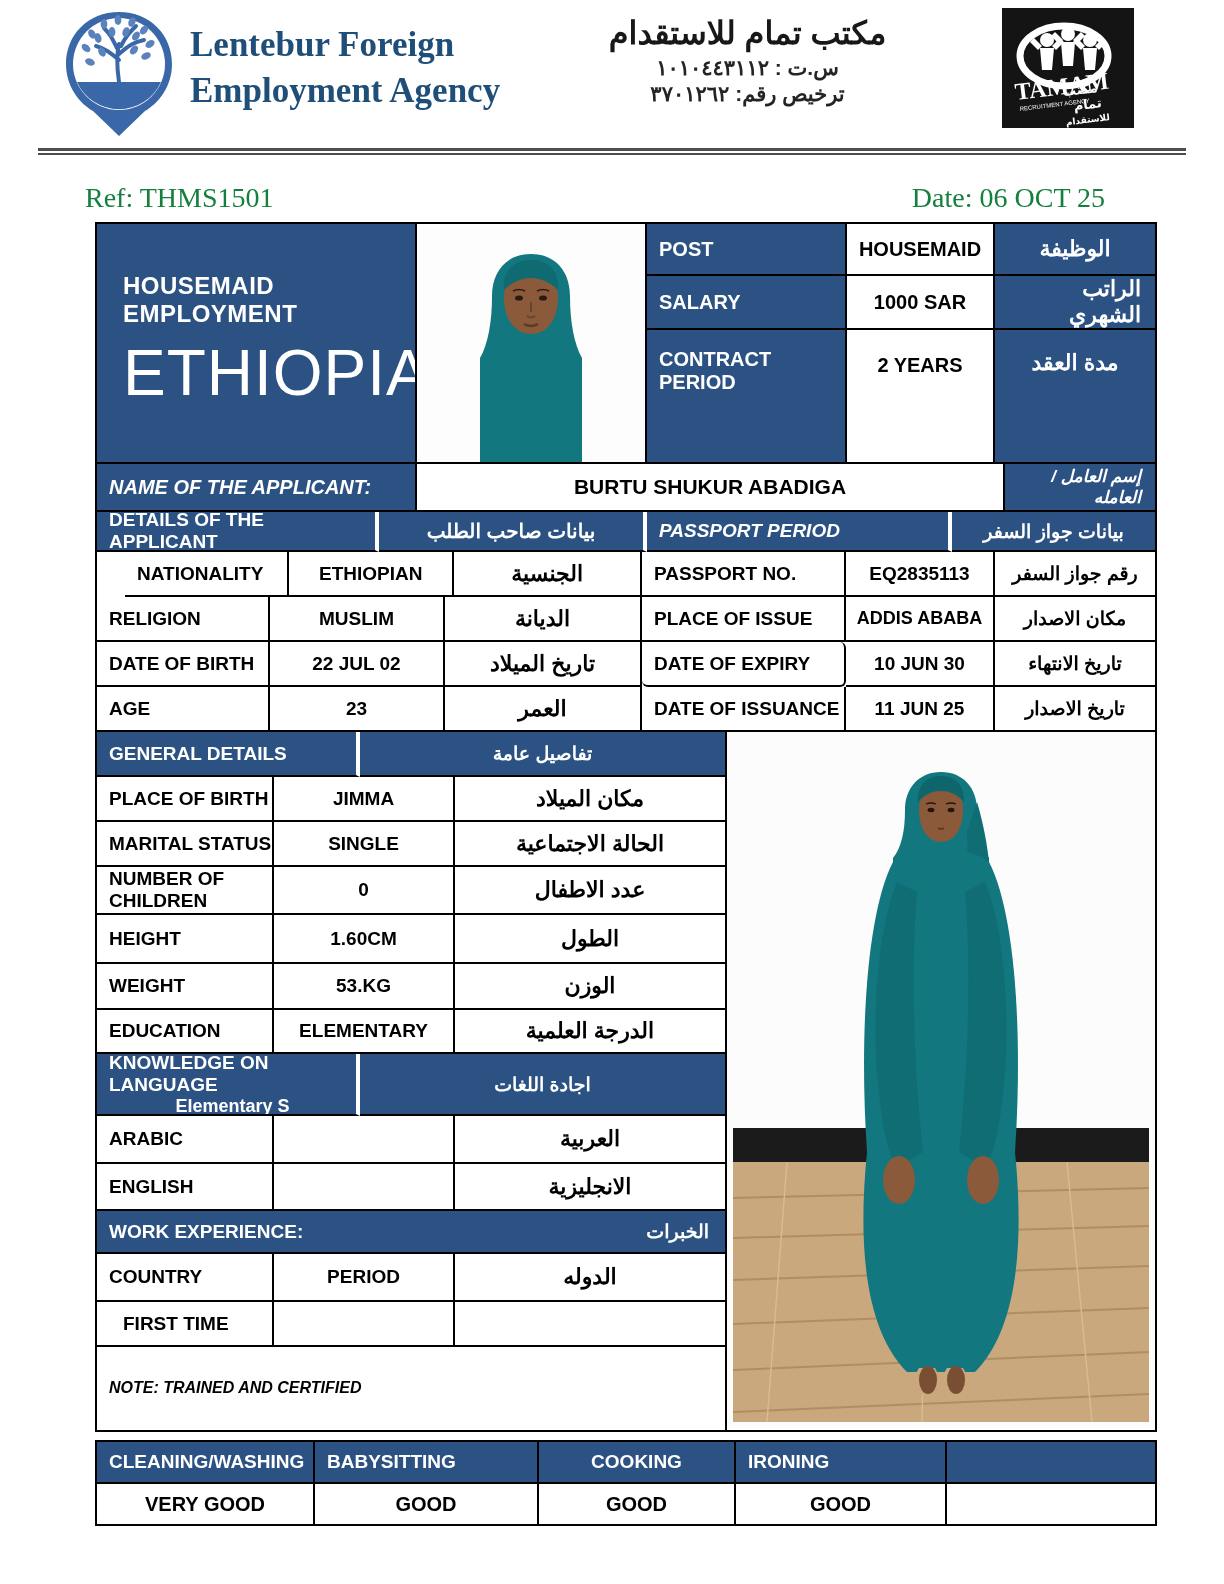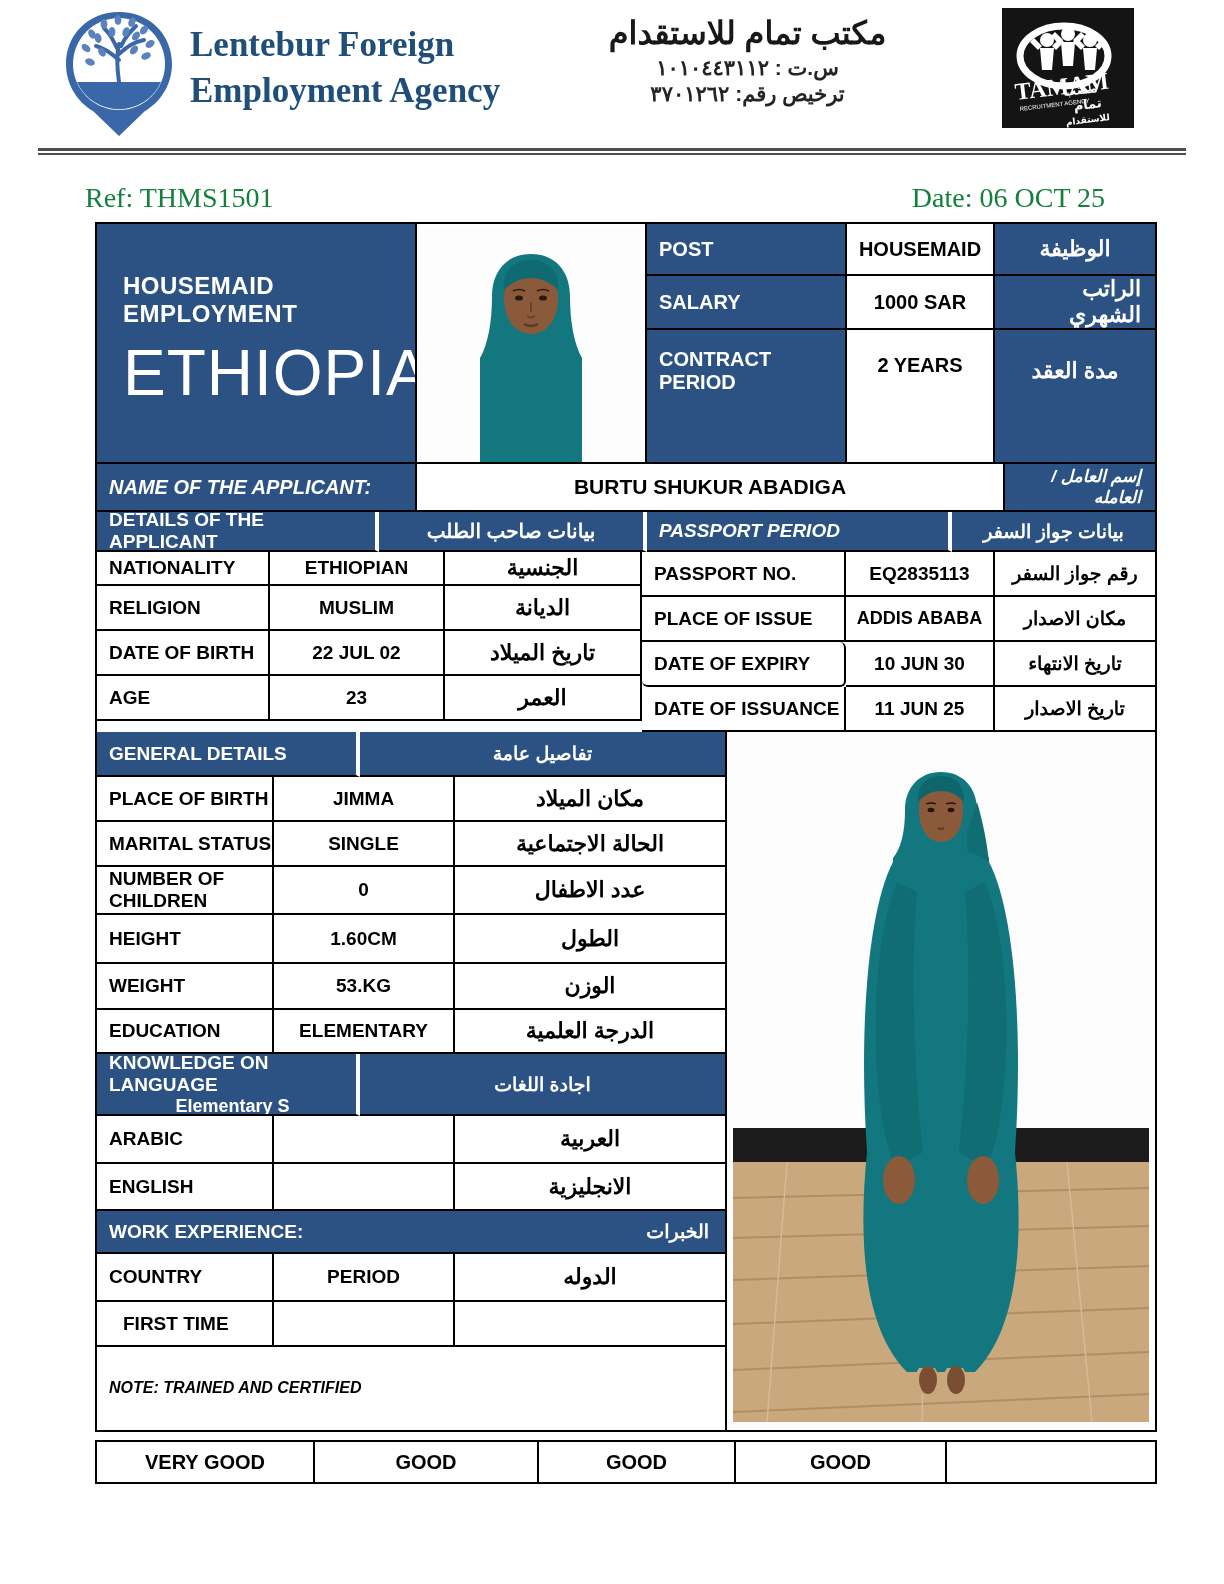--- a/index.html
+++ b/index.html
@@ -154,41 +154,41 @@
           <div class="cell blue ar" style="width:162px;">الوظيفة</div>
         </div>
         <div class="row" style="height:54px;">
           <div class="cell blue lab" style="width:200px;">SALARY</div>
           <div class="cell val" style="width:148px;">1000 SAR</div>
           <div class="cell blue ar" style="width:162px;">الراتب الشهري</div>
         </div>
         <div class="row" style="height:134px;">
           <div class="cell blue lab" style="width:200px; align-items:flex-start; padding-top:18px;">CONTRACT PERIOD</div>
           <div class="cell val" style="width:148px; align-items:flex-start; padding-top:24px;">2 YEARS</div>
-          <div class="cell blue ar" style="width:162px; align-items:flex-start; padding-top:28px;">مدة العقد</div>
+          <div class="cell blue ar" style="width:162px; align-items:flex-start; padding-top:20px;">مدة العقد</div>
         </div>
       </div>
     </div>
 
     <div class="row" style="height:48px;">
       <div class="cell blue lab ital" style="width:320px;">NAME OF THE APPLICANT:</div>
       <div class="cell val" style="width:588px; font-size:21px;">BURTU SHUKUR ABADIGA</div>
       <div class="cell blue ar ital" style="width:152px; font-size:17px;">إسم العامل / العامله</div>
     </div>
 
     <div class="row" style="height:40px;">
       <div class="cell blue lab wgap" style="width:282px; font-size:19px;">DETAILS OF THE APPLICANT</div>
       <div class="cell blue ar wgap" style="width:268px; font-size:20px;">بيانات صاحب الطلب</div>
       <div class="cell blue lab ital wgap" style="width:305px; font-size:19px;">PASSPORT PERIOD</div>
       <div class="cell blue ar" style="width:205px; font-size:19px;">بيانات جواز السفر</div>
     </div>
 
     <div class="row">
       <div style="width:545px;">
-        <div class="row" style="height:34px;">
+        <div class="row" style="height:45px;margin-left:28px;">
           <div class="cell lab" style="width:173px; font-size:19px;">NATIONALITY</div>
           <div class="cell val" style="width:175px; font-size:19px;">ETHIOPIAN</div>
           <div class="cell ar" style="width:197px; color:#000;">الجنسية</div>
         </div>
         <div class="row" style="height:45px;">
           <div class="cell lab" style="width:173px; font-size:19px;">RELIGION</div>
           <div class="cell val" style="width:175px; font-size:19px;">MUSLIM</div>
           <div class="cell ar" style="width:197px; color:#000;">الديانة</div>
         </div>
         <div class="row" style="height:45px;">
@@ -336,20 +336,27 @@
           <path d="M220 636 C212 648 212 658 220 662 L240 662 C242 652 240 642 236 636 Z" fill="#c9a87e"></path>
           <ellipse cx="201" cy="648" rx="9" ry="14" fill="#7a4e32"></ellipse>
           <ellipse cx="229" cy="648" rx="9" ry="14" fill="#7a4e32"></ellipse>
         </svg>
       </div>
     </div>
   </div>
 
   <div class="skills">
     <div class="row" style="height:42px;">
+      <div class="cell blue lab" style="width:218px; font-size:19px;">CLEANING/WASHING</div>
+      <div class="cell blue lab" style="width:224px; font-size:19px;">BABYSITTING</div>
+      <div class="cell blue val" style="width:197px; font-size:19px;">COOKING</div>
+      <div class="cell blue lab" style="width:211px; font-size:19px;">IRONING</div>
+      <div class="cell blue" style="width:210px;"></div>
+    </div>
+    <div class="row" style="height:42px;">
       <div class="cell val" style="width:218px;">VERY GOOD</div>
       <div class="cell val" style="width:224px;">GOOD</div>
       <div class="cell val" style="width:197px;">GOOD</div>
       <div class="cell val" style="width:211px;">GOOD</div>
       <div class="cell val" style="width:210px;"></div>
     </div>
   </div>
 
 </div>
 

